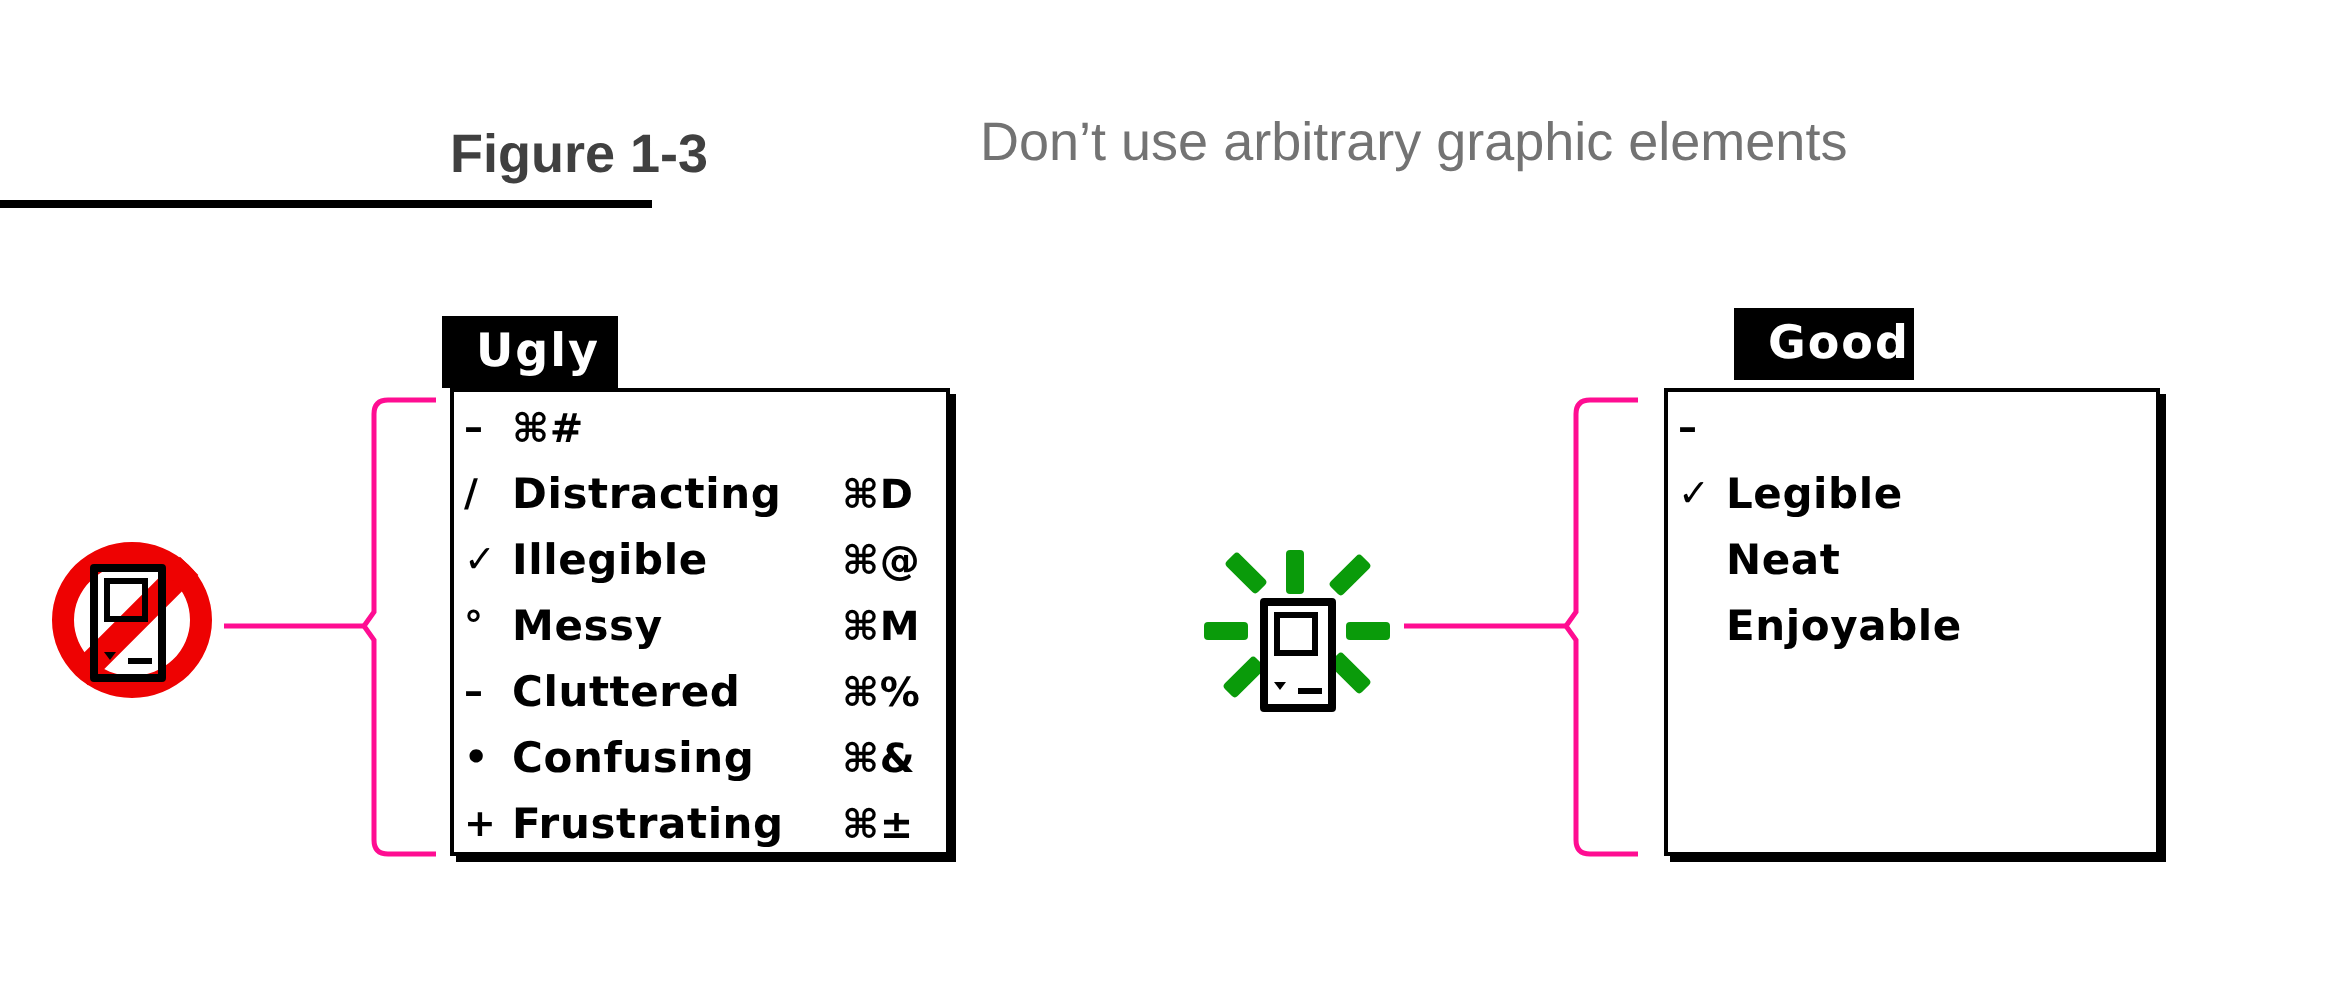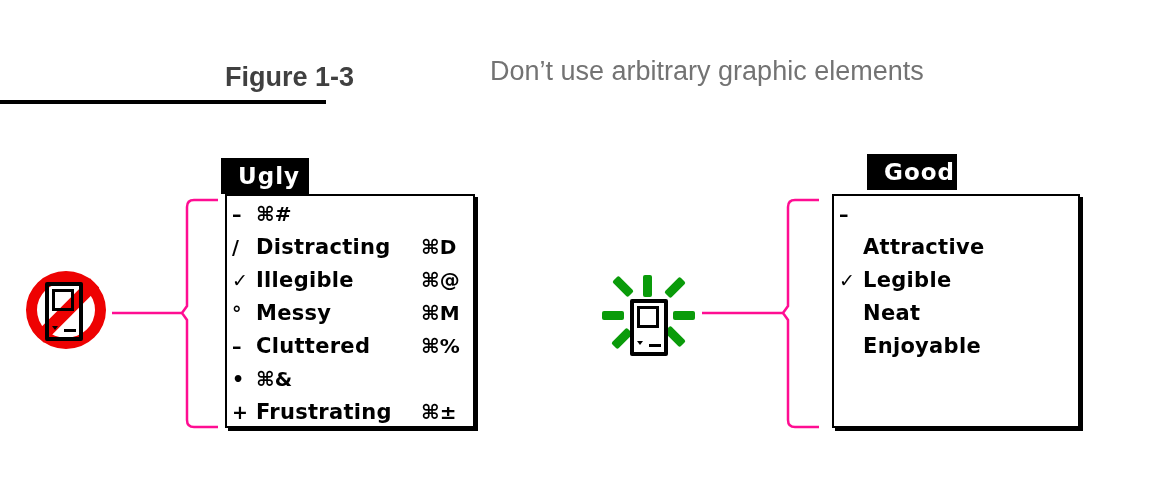--- a/index.html
+++ b/index.html
@@ -136,37 +136,34 @@
       <span class="menu-label">Messy</span>
       <span class="menu-shortcut">⌘M</span>
     </div>
     <div class="menu-row">
       <span class="menu-marker">–</span>
       <span class="menu-label">Cluttered</span>
       <span class="menu-shortcut">⌘%</span>
     </div>
     <div class="menu-row">
       <span class="menu-marker">•</span>
+      <span class="menu-label">Confusing</span>
       <span class="menu-shortcut">⌘&amp;</span>
     </div>
     <div class="menu-row">
       <span class="menu-marker">+</span>
       <span class="menu-label">Frustrating</span>
       <span class="menu-shortcut">⌘±</span>
     </div>
   </div>
 
   <div class="menu-tab good-tab">Good</div>
   <div class="menu-body good-body">
     <div class="menu-row">
       <span class="menu-marker">–</span>
-    </div>
-    <div class="menu-row">
-      <span class="menu-marker"></span>
-      <span class="menu-label">Attractive</span>
     </div>
     <div class="menu-row">
       <span class="menu-marker">✓</span>
       <span class="menu-label">Legible</span>
     </div>
     <div class="menu-row">
       <span class="menu-marker"></span>
       <span class="menu-label">Neat</span>
     </div>
     <div class="menu-row">

